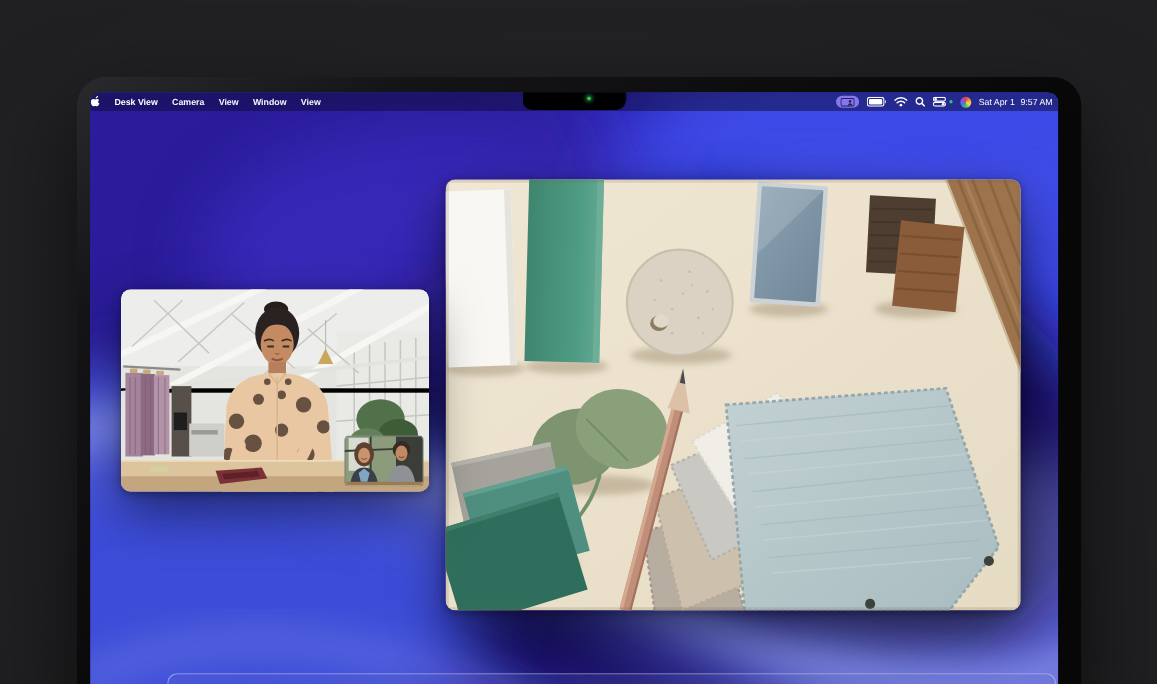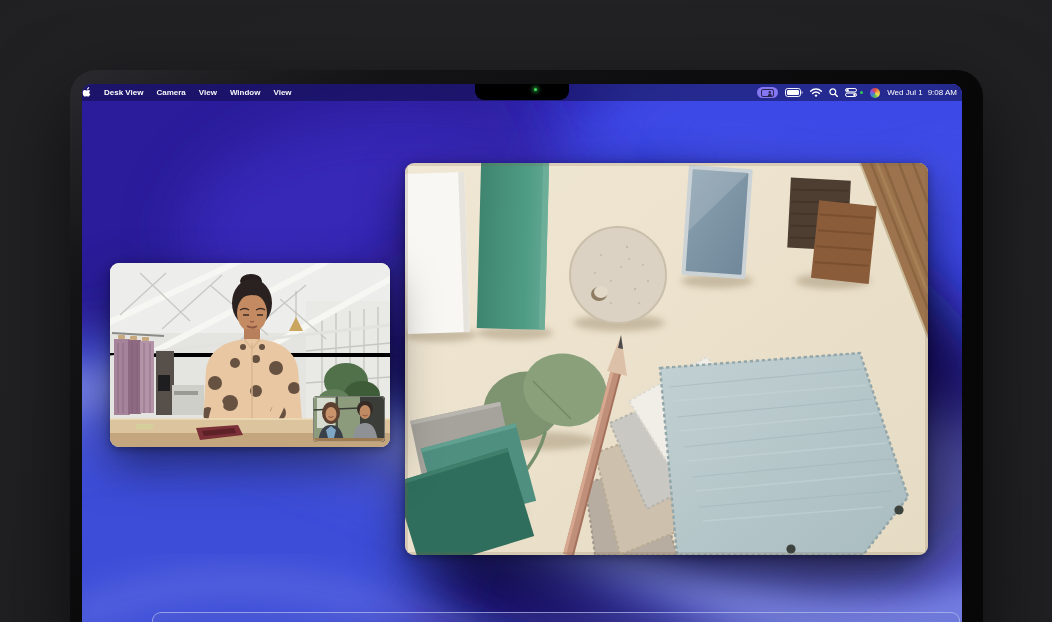--- a/index.html
+++ b/index.html
@@ -141,22 +141,22 @@
             <svg width="12" height="9" viewBox="0 0 12 9">
               <rect x="0.5" y="0.5" width="11" height="3.4" rx="1.7" fill="none" stroke="#fff"></rect>
               <circle cx="2.6" cy="2.2" r="1.2" fill="#fff"></circle>
               <rect x="0.5" y="5.1" width="11" height="3.4" rx="1.7" fill="none" stroke="#fff"></rect>
               <circle cx="9.4" cy="6.8" r="1.2" fill="#fff"></circle>
             </svg>
           </span>
           <span class="greendot"></span>
           <span class="orb statusicon"></span>
           <span class="clock">
-            <span>Wed Jul 1</span>
-            <span>9:08 AM</span>
+            <span>Sat Apr 1</span>
+            <span>9:57 AM</span>
           </span>
         </div>
       </div>
 
       <div class="notch">
         <span class="led"></span>
       </div>
 
       <div class="win win-facetime">
         <svg width="280" height="184" viewBox="0 0 280 184">

